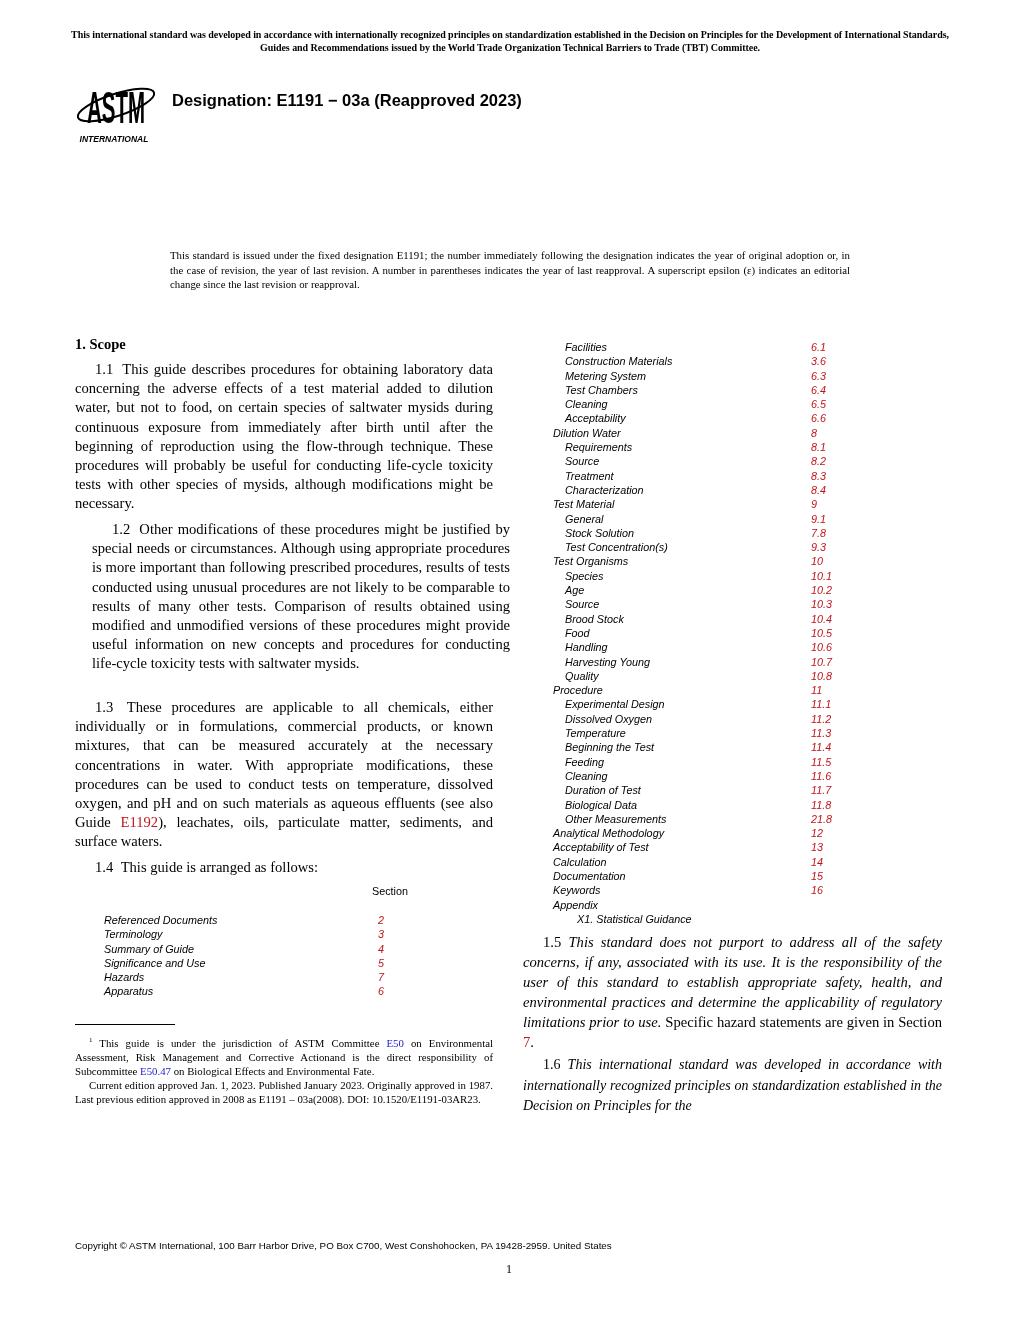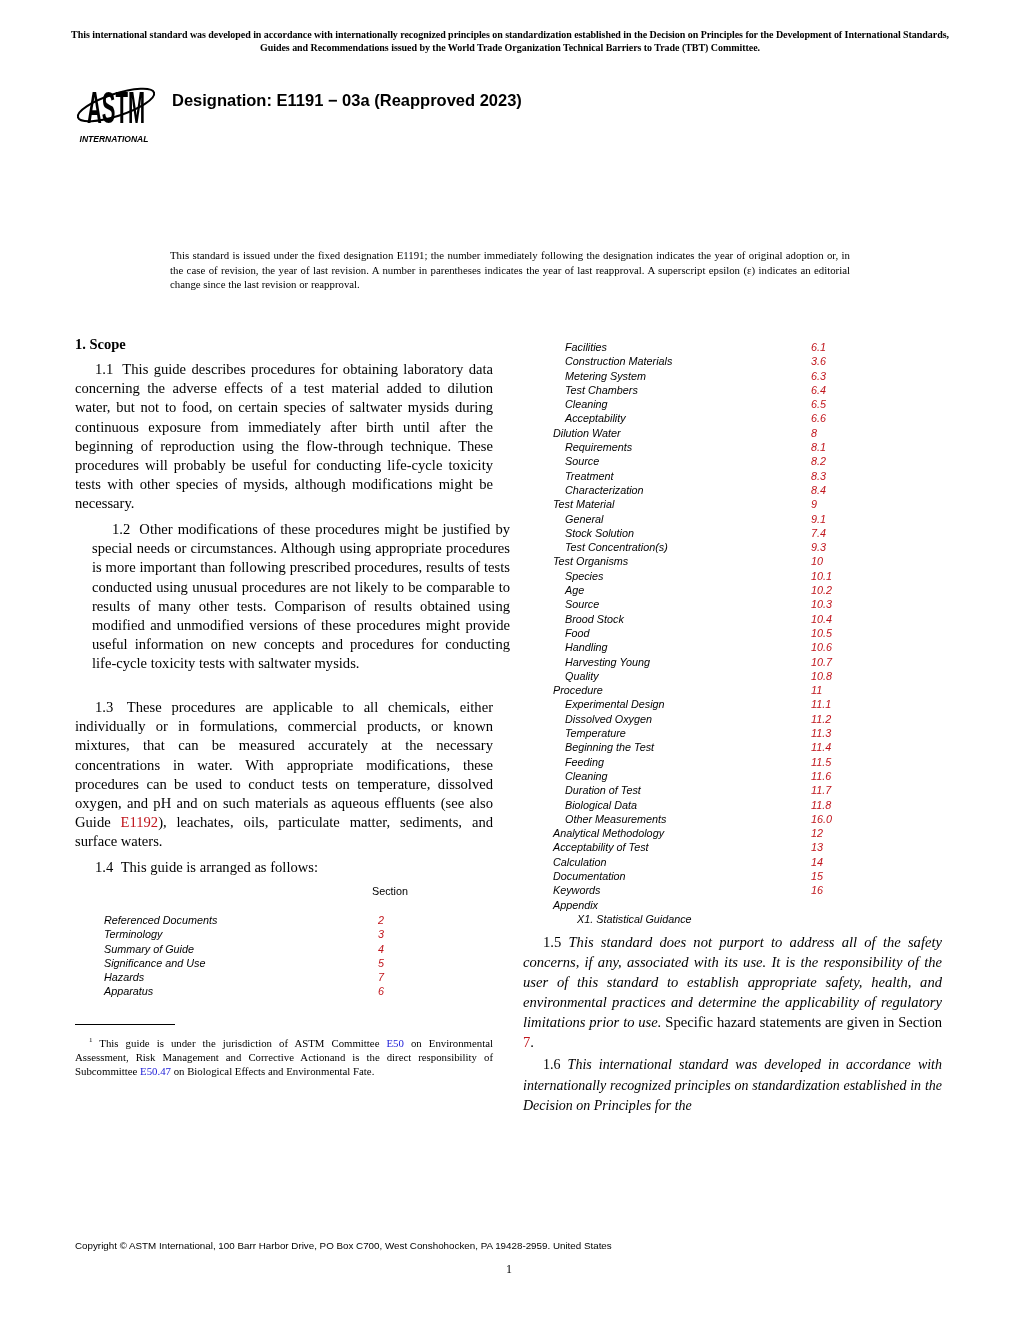--- a/index.html
+++ b/index.html
@@ -172,21 +172,21 @@
     <div class="row l0">
       <span class="label">Test Material</span>
       <span class="sec red" style="padding-left: 4px;">9</span>
     </div>
     <div class="row l1">
       <span class="label">General</span>
       <span class="sec red">9.1</span>
     </div>
     <div class="row l1">
       <span class="label">Stock Solution</span>
-      <span class="sec red">7.4</span>
+      <span class="sec red">7.8</span>
     </div>
     <div class="row l1">
       <span class="label">Test Concentration(s)</span>
       <span class="sec red">9.3</span>
     </div>
     <div class="row l0">
       <span class="label">Test Organisms</span>
       <span class="sec red" style="padding-left: 4px;">10</span>
     </div>
     <div class="row l1">
@@ -252,21 +252,21 @@
     <div class="row l1">
       <span class="label">Duration of Test</span>
       <span class="sec red">11.7</span>
     </div>
     <div class="row l1">
       <span class="label">Biological Data</span>
       <span class="sec red">11.8</span>
     </div>
     <div class="row l1">
       <span class="label">Other Measurements</span>
-      <span class="sec red">16.0</span>
+      <span class="sec red">21.8</span>
     </div>
     <div class="row l0">
       <span class="label">Analytical Methodology</span>
       <span class="sec red" style="padding-left: 4px;">12</span>
     </div>
     <div class="row l0">
       <span class="label">Acceptability of Test</span>
       <span class="sec red" style="padding-left: 4px;">13</span>
     </div>
     <div class="row l0">
@@ -287,20 +287,21 @@
     </div>
     <div class="row l2">
       <span class="label">X1. Statistical Guidance</span>
       <span class="sec red"></span>
     </div>
   </div>
 
 <div id="fn-rule" class="abs"></div>
 <div id="footnote" class="abs serif">
   <p><sup style="font-size:7px;">1</sup> <span>This guide is under the jurisdiction of ASTM Committee </span><span class="blue">E50</span><span> on Environmental Assessment, Risk Management and Corrective Actionand is the direct responsibility of Subcommittee </span><span class="blue">E50.47</span><span> on Biological Effects and Environmental Fate.</span></p>
+  <p>Current edition approved Jan. 1, 2023. Published January 2023. Originally approved in 1987. Last previous edition approved in 2008 as E1191 – 03a(2008). DOI: 10.1520/E1191-03AR23.</p>
 </div>
 
 <div id="p15" class="serif">
   <span class="lead" style="display:inline-block;width:20px;"></span><span>1.5</span>
   <i>This standard does not purport to address all of the safety concerns, if any, associated with its use. It is the responsibility of the user of this standard to establish appropriate safety, health, and environmental practices and determine the applicability of regulatory limitations prior to use.</i><span> Specific hazard statements are given in Section </span><span class="red">7</span><span>.</span>
 </div>
 
 <div id="p16" class="serif">
   <span class="lead" style="display:inline-block;width:20px;"></span><span>1.6</span>
   <i>This international standard was developed in accordance with internationally recognized principles on standardization established in the Decision on Principles for the</i>

